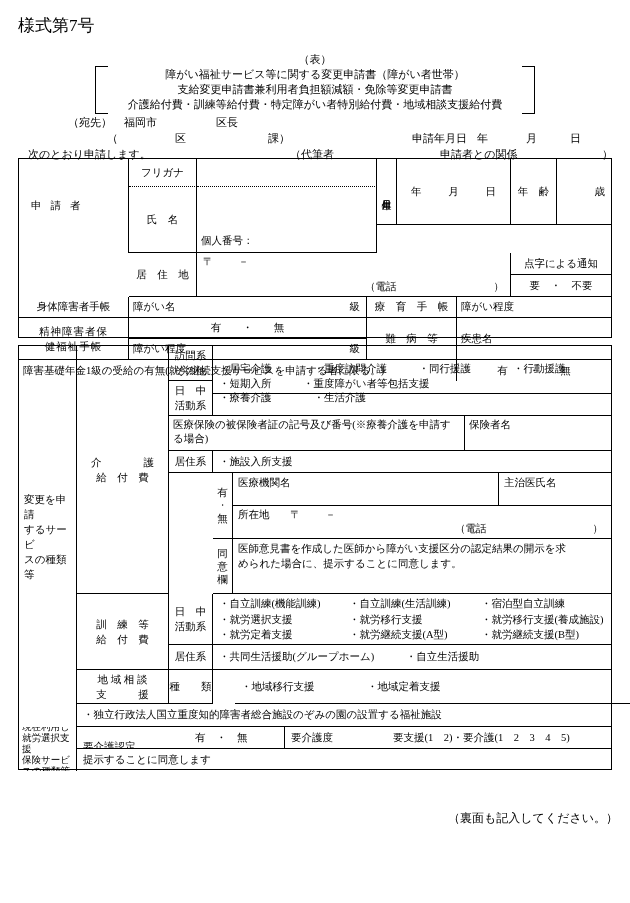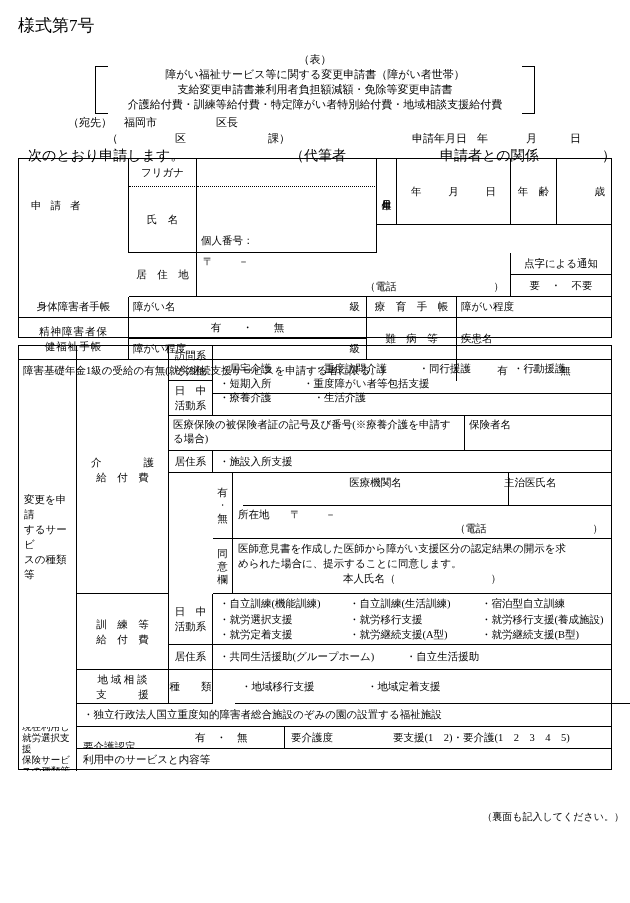--- a/index.html
+++ b/index.html
@@ -29,21 +29,21 @@
   .addr-row .a2{position:absolute;left:124px;top:0;}
   .addr-row .a3{position:absolute;left:216px;top:0;}
   .row2{position:absolute;left:0;top:131px;width:630px;height:16px;font-size:11px;}
   .row2 .b1{position:absolute;left:107px;top:0;}
   .row2 .b2{position:absolute;left:175px;top:0;}
   .row2 .b3{position:absolute;left:268px;top:0;}
   .row2 .b4{position:absolute;left:412px;top:0;}
   .row2 .b5{position:absolute;left:477px;top:0;}
   .row2 .b6{position:absolute;left:526px;top:0;}
   .row2 .b7{position:absolute;left:570px;top:0;}
-  .row3{position:absolute;left:0;top:147px;width:630px;height:16px;font-size:14px;}
+  .row3{position:absolute;left:0;top:147px;width:630px;height:16px;font-size:11px;}
   .row3 .c1{position:absolute;left:28px;top:0;}
   .row3 .c2{position:absolute;left:290px;top:0;}
   .row3 .c3{position:absolute;left:440px;top:0;}
   .row3 .c4{position:absolute;left:602px;top:0;}
 
   
   .tbl{position:absolute;border:1px solid #000;box-sizing:border-box;}
   .cell{position:absolute;box-sizing:border-box;font-size:10.5px;overflow:hidden;}
   .bb{border-bottom:1px solid #000;}
   .br{border-right:1px solid #000;}
@@ -51,21 +51,21 @@
   .pad{padding:2px 4px;}
   .ctr{display:flex;align-items:center;justify-content:center;text-align:center;}
   .mid{display:flex;align-items:center;}
   .vtext{display:flex;flex-direction:column;align-items:center;justify-content:center;line-height:11px;}
 
   
   .just{display:flex;align-items:center;justify-content:space-between;width:100%;}
   .just span{display:block;}
   .tiny{font-size:8.5px;}
 
-  .note{position:absolute;right:6px;top:810px;font-size:10px;}
+  .note{position:absolute;right:12px;top:810px;font-size:12px;}
 </style>
 </head>
 <body>
 
 <div class="page">
 
   <div class="form-no">様式第7号</div>
   <div class="omote">（表）</div>
 
   <div class="title-wrap">
@@ -232,21 +232,21 @@
       <span style="padding-left:6px;">・施設入所支援</span>
     </div>
 
 
     <div class="cell br bb vtext" style="left:194px;top:127px;width:20px;height:66px;line-height:13px;">
       <span>有</span>
       <span class="tiny">・</span>
       <span>無</span>
     </div>
 
-    <div class="cell br bb" style="left:224px;top:127px;width:266px;height:33px;text-align:center;">
+    <div class="cell br bb" style="left:214px;top:127px;width:266px;height:33px;">
       <div style="padding:3px 5px;">医療機関名</div>
     </div>
     <div class="cell bb" style="left:480px;top:127px;width:112px;height:33px;">
       <div style="padding:3px 5px;">主治医氏名</div>
     </div>
 
     <div class="cell bb" style="left:214px;top:160px;width:378px;height:33px;">
       <div style="position:absolute;left:5px;top:2px;">
         <span>所在地</span>
         <span style="margin-left:18px;">〒</span>
@@ -258,25 +258,20 @@
 
     <div class="cell br bb vtext" style="left:194px;top:193px;width:20px;height:55px;line-height:13px;">
       <span>同</span>
       <span>意</span>
       <span>欄</span>
     </div>
     <div class="cell bb" style="left:214px;top:193px;width:378px;height:55px;">
       <div style="padding:2px 5px;line-height:15px;">
         <div>医師意見書を作成した医師から障がい支援区分の認定結果の開示を求</div>
         <div>められた場合に、提示することに同意します。</div>
-        <div style="text-align:center;">
-          <span>本人氏名（</span>
-          <span style="display:inline-block;width:90px;"></span>
-          <span>）</span>
-        </div>
       </div>
     </div>
 
     <div class="cell br bb ctr" style="left:58px;top:248px;width:92px;height:76px;">
       <div style="line-height:15px;text-align:center;">
         <div>訓　練　等</div>
         <div>給　付　費</div>
       </div>
     </div>
 
@@ -337,19 +332,19 @@
 
     <div class="cell br bb mid" style="left:58px;top:381px;width:208px;height:22px;">
       <span style="padding-left:6px;margin-top:19px;">要介護認定</span>
       <span style="position:absolute;left:118px;">有　・　無</span>
     </div>
     <div class="cell bb mid" style="left:266px;top:381px;width:326px;height:22px;">
       <span style="padding-left:6px;">要介護度</span>
       <span style="position:absolute;left:108px;">要支援(1　2)・要介護(1　2　3　4　5)</span>
     </div>
     <div class="cell mid" style="left:58px;top:403px;width:534px;height:22px;">
-      <span style="padding-left:6px;">利用中のサービスと内容等</span>
+      <span style="padding-left:6px;">提示することに同意します</span>
     </div>
   </div>
 
   <div class="note">（裏面も記入してください。）</div>
 
 </div>
 
 </body></html>

